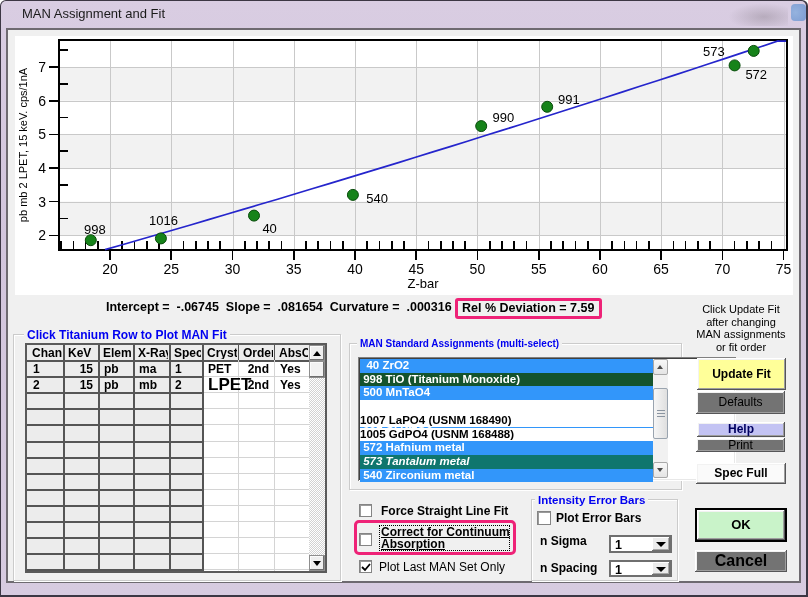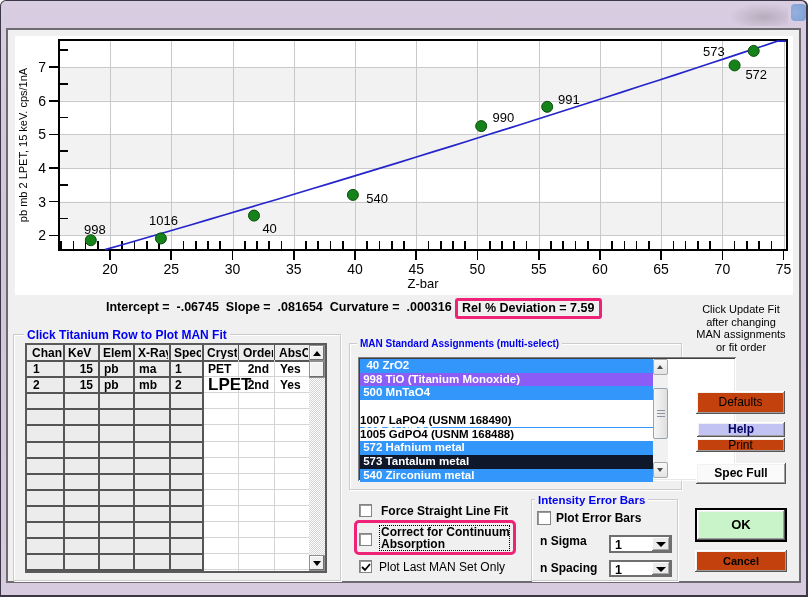--- a/index.html
+++ b/index.html
@@ -8,39 +8,40 @@
 #titletxt{position:absolute;left:22px;top:6px;font-size:13px;color:#1a1a1a;}
 #closeblob{position:absolute;left:791px;top:4px;width:15px;height:17px;background:radial-gradient(circle at 30% 50%,#89aede,#6d93cf);border-radius:4px;opacity:.85;}
 #smudge{position:absolute;left:728px;top:3px;width:60px;height:23px;background:radial-gradient(ellipse at 60% 60%,rgba(120,110,120,.35),rgba(120,110,120,0) 70%);}
 #client{position:absolute;left:6px;top:28px;width:791px;height:551px;background:#f0f0f0;border:2px solid #6e6a70;}
 
 #chart{position:absolute;left:15px;top:36px;width:778px;height:259px;background:#fff;}
 
 .grp{position:absolute;border:1px solid #cbcbcb;box-shadow:1px 1px 0 #ffffff, inset 1px 1px 0 #ffffff;}
 .grptitle{position:absolute;background:#f0f0f0;color:#0000f0;font-weight:bold;font-size:12px;line-height:12px;padding:0 3px;white-space:nowrap;}
 
-.btn{position:absolute;background:#c2410c;text-align:center;color:#000;
+.btn{position:absolute;background:#737373;text-align:center;color:#000;
  box-shadow:inset -1px -1px 0 #565658, inset 1px 1px 0 #ffffff, inset -2px -2px 0 #9e9e9e, inset 2px 2px 0 #f2f2f2;}
 
 .cb{position:absolute;width:11px;height:11px;background:#fff;border:1px solid #848484;
  box-shadow:inset 1px 1px 0 #9a9a9a;}
 .cblab{position:absolute;font-size:12px;color:#000;white-space:nowrap;}
 
 .combo{position:absolute;background:#fff;box-sizing:border-box;border:2px solid #6f6f6f;}
 .combo .val{position:absolute;left:4px;top:1px;font-size:12.5px;font-weight:bold;}
 .combo .drop{position:absolute;right:0;top:0;bottom:0;width:18px;background:#ececec;
  box-shadow:inset -1px -1px 0 #6f6f6f, inset 1px 1px 0 #ffffff, inset -2px -2px 0 #a8a8a8;}
 .combo .drop:after{content:"";position:absolute;left:4px;top:5px;border:5px solid transparent;border-top:5px solid #000;}
 </style>
 </head>
 <body>
 <div id="win">
   <div id="frame"></div>
   <div id="smudge"></div>
   <div id="closeblob"></div>
+  <div id="titletxt">MAN Assignment and Fit</div>
   <div id="client"></div>
   <div id="chart"></div>
   <svg id="chartsvg" width="778" height="259" style="position:absolute;left:15px;top:36px;">
 <rect x="44" y="31.0" width="728" height="33.7" fill="#f2f2f2"></rect>
 <rect x="44" y="98.3" width="728" height="33.7" fill="#f2f2f2"></rect>
 <rect x="44" y="165.6" width="728" height="33.7" fill="#f2f2f2"></rect>
 <line x1="44" y1="199.8" x2="772" y2="199.8" stroke="#c9c9c9" stroke-width="1" shape-rendering="crispEdges"></line>
 <line x1="44" y1="166.1" x2="772" y2="166.1" stroke="#c9c9c9" stroke-width="1" shape-rendering="crispEdges"></line>
 <line x1="44" y1="132.5" x2="772" y2="132.5" stroke="#c9c9c9" stroke-width="1" shape-rendering="crispEdges"></line>
 <line x1="44" y1="98.8" x2="772" y2="98.8" stroke="#c9c9c9" stroke-width="1" shape-rendering="crispEdges"></line>
@@ -248,45 +249,45 @@
       <div style="position:absolute;left:282px;top:210px;width:16px;height:16px;background:#efefef;box-sizing:border-box;border:1px solid #8e8e8e;box-shadow:inset -1px -1px 0 #6e6e6e, inset 1px 1px 0 #fbfbfb;">
         <div style="position:absolute;left:3px;top:5px;width:0;height:0;border-left:4px solid transparent;border-right:4px solid transparent;border-top:5px solid #000;"></div>
       </div>
       <div style="position:absolute;left:282px;top:16px;width:16px;height:17px;background:#f2f2f2;box-sizing:border-box;border:1px solid #8e8e8e;box-shadow:inset -1px -1px 0 #6e6e6e, inset 1px 1px 0 #fbfbfb;"></div>
     </div>
 
   <div class="grp" style="left:349px;top:343px;width:331px;height:145px;"></div>
   <div class="grptitle" style="left:357px;top:338px;font-size:10px;">MAN Standard Assignments (multi-select)</div>
   <div id="listbox" style="position:absolute;left:358px;top:357px;width:378px;height:124px;background:#fff;box-shadow:inset 1px 1px 0 #808080, inset -1px -1px 0 #fff, inset 2px 2px 0 #404040, inset -2px -2px 0 #e8e8e8;">
       <div style="position:absolute;left:2px;top:2.0px;width:293px;height:13.7px;background:#3296fa;color:#fff;font-weight:bold;font-size:11.5px;line-height:13.7px;white-space:pre;overflow:hidden;">  40 ZrO2</div>
-<div style="position:absolute;left:2px;top:15.7px;width:293px;height:13.7px;background:#8b5cf6;color:#fff;font-weight:bold;font-size:11.5px;line-height:13.7px;white-space:pre;overflow:hidden;"> 998 TiO (Titanium Monoxide)</div>
+<div style="position:absolute;left:2px;top:15.7px;width:293px;height:13.7px;background:#14532d;color:#fff;font-weight:bold;font-size:11.5px;line-height:13.7px;white-space:pre;overflow:hidden;"> 998 TiO (Titanium Monoxide)</div>
 <div style="position:absolute;left:2px;top:29.4px;width:293px;height:13.7px;background:#3296fa;color:#fff;font-weight:bold;font-size:11.5px;line-height:13.7px;white-space:pre;overflow:hidden;"> 500 MnTaO4</div>
 <div style="position:absolute;left:2px;top:43.1px;width:293px;height:13.7px;background:#3296fa;color:#fff;font-weight:bold;font-size:11.5px;line-height:13.7px;white-space:pre;overflow:hidden;margin-top:18px;"> 991 CrTa2O6</div>
 <div style="position:absolute;left:2px;top:56.8px;width:293px;height:13.7px;background:#fff;color:#000;font-weight:bold;font-size:11.5px;line-height:13.7px;white-space:pre;overflow:hidden;">1007 LaPO4 (USNM 168490)</div>
 <div style="position:absolute;left:2px;top:70.5px;width:293px;height:13.7px;background:#fff;color:#000;font-weight:bold;font-size:11.5px;line-height:13.7px;white-space:pre;overflow:hidden;">1005 GdPO4 (USNM 168488)</div>
 <div style="position:absolute;left:2px;top:84.2px;width:293px;height:13.7px;background:#3296fa;color:#fff;font-weight:bold;font-size:11.5px;line-height:13.7px;white-space:pre;overflow:hidden;"> 572 Hafnium metal</div>
-<div style="position:absolute;left:2px;top:97.9px;width:293px;height:13.7px;background:#0f172a;color:#fff;font-weight:bold;font-size:11.5px;line-height:13.7px;white-space:pre;overflow:hidden;"> 573 Tantalum metal</div>
+<div style="position:absolute;left:2px;top:97.9px;width:293px;height:13.7px;background:#0f766e;color:#fff;font-weight:bold;font-size:11.5px;line-height:13.7px;white-space:pre;overflow:hidden;font-style:italic;"> 573 Tantalum metal</div>
 <div style="position:absolute;left:2px;top:111.6px;width:293px;height:13.7px;background:#3296fa;color:#fff;font-weight:bold;font-size:11.5px;line-height:13.7px;white-space:pre;overflow:hidden;"> 540 Zirconium metal</div>
 <div style="position:absolute;left:295px;top:2px;width:15px;height:119px;background:#f1f1f1;"></div>
 <div style="position:absolute;left:295px;top:2px;width:15px;height:16px;background:linear-gradient(180deg,#f8f8f8,#e4e4e4);box-sizing:border-box;border:1px solid #a8a8a8;border-radius:2px;">
         <div style="position:absolute;left:3px;top:5px;width:0;height:0;border-left:3.5px solid transparent;border-right:3.5px solid transparent;border-bottom:4.5px solid #4a4a4a;"></div>
       </div>
 <div style="position:absolute;left:295px;top:105px;width:15px;height:16px;background:linear-gradient(180deg,#f8f8f8,#e4e4e4);box-sizing:border-box;border:1px solid #a8a8a8;border-radius:2px;">
         <div style="position:absolute;left:3px;top:5px;width:0;height:0;border-left:3.5px solid transparent;border-right:3.5px solid transparent;border-top:4.5px solid #4a4a4a;"></div>
       </div>
 <div style="position:absolute;left:295px;top:31px;width:15px;height:51px;background:linear-gradient(90deg,#f6f6f6,#dfdfdf);box-sizing:border-box;border:1px solid #9aa4af;border-radius:2px;">
         <div style="position:absolute;left:3px;top:21px;width:8px;height:1px;background:#8a94a0;box-shadow:0 3px 0 #8a94a0,0 6px 0 #8a94a0;"></div>
       </div>
     </div>
 
   <div class="cb" style="left:359px;top:504px;"></div>
   <div class="cblab" style="left:381px;top:504px;font-weight:bold;">Force Straight Line Fit</div>
   <div style="position:absolute;left:354px;top:520px;width:156px;height:29px;border:3px solid #ee2277;border-radius:5px;"></div>
   <div class="cb" style="left:359px;top:533px;"></div>
-  <div class="cblab" style="left:379px;top:525px;font-weight:bold;border:1px dotted #000;padding:0 1px;width:127px;line-height:12px;">Correct for Continuum<br>Absorption</div>
+  <div class="cblab" style="left:379px;top:525px;font-weight:bold;border:1px dotted #000;padding:0 1px;width:127px;line-height:12px;text-decoration:underline;">Correct for Continuum<br>Absorption</div>
   <div class="cb" style="left:359px;top:560px;"></div>
   <svg style="position:absolute;left:359px;top:560px;" width="15" height="15">
       <path d="M3 7 L6 10 L11 4" stroke="#000" stroke-width="1.8" fill="none"></path>
     </svg>
   <div class="cblab" style="left:379px;top:560px;">Plot Last MAN Set Only</div>
 
   <div class="grp" style="left:531px;top:499px;width:145px;height:80px;"></div>
   <div class="grptitle" style="left:535px;top:494px;font-size:11.5px;">Intensity Error Bars</div>
   <div class="cb" style="left:537px;top:511px;width:12px;height:12px;"></div>
   <div class="cblab" style="left:556px;top:511px;font-weight:bold;">Plot Error Bars</div>
@@ -295,19 +296,20 @@
       <div class="val">1</div>
       <div class="drop"></div>
     </div>
   <div class="cblab" style="left:540px;top:561px;font-weight:bold;">n Spacing</div>
   <div class="combo" style="left:609px;top:560px;width:63px;height:17px;">
       <div class="val">1</div>
       <div class="drop"></div>
     </div>
 
   <div style="position:absolute;left:686px;top:303px;width:110px;text-align:center;font-size:11px;line-height:12.5px;">Click Update Fit<br>after changing<br>MAN assignments<br>or fit order</div>
+  <div class="btn" style="left:697px;top:358px;width:89px;height:32px;background:#ffff99;font-weight:bold;font-size:12px;line-height:32px;">Update Fit</div>
   <div class="btn" style="left:696px;top:391px;width:89px;height:23px;font-size:12px;line-height:23px;">Defaults</div>
   <div class="btn" style="left:697px;top:422px;width:88px;height:15px;background:#c3c3f3;font-weight:bold;font-size:12px;line-height:15px;color:#000060;">Help</div>
   <div class="btn" style="left:696px;top:438px;width:89px;height:14px;font-size:12px;line-height:14px;">Print</div>
   <div class="btn" style="left:696px;top:463px;width:90px;height:21px;font-weight:bold;font-size:12px;line-height:21px;background:#fafafa;">Spec Full</div>
   <div class="btn" style="left:695px;top:508px;width:92px;height:34px;background:#c9f3c9;font-weight:bold;font-size:13px;line-height:30px;border:2px solid #000;box-sizing:border-box;">OK</div>
-  <div class="btn" style="left:695px;top:550px;width:92px;height:22px;font-weight:bold;font-size:11px;line-height:22px;">Cancel</div>
+  <div class="btn" style="left:695px;top:550px;width:92px;height:22px;font-weight:bold;font-size:16px;line-height:22px;">Cancel</div>
 </div>
 
 </body></html>

